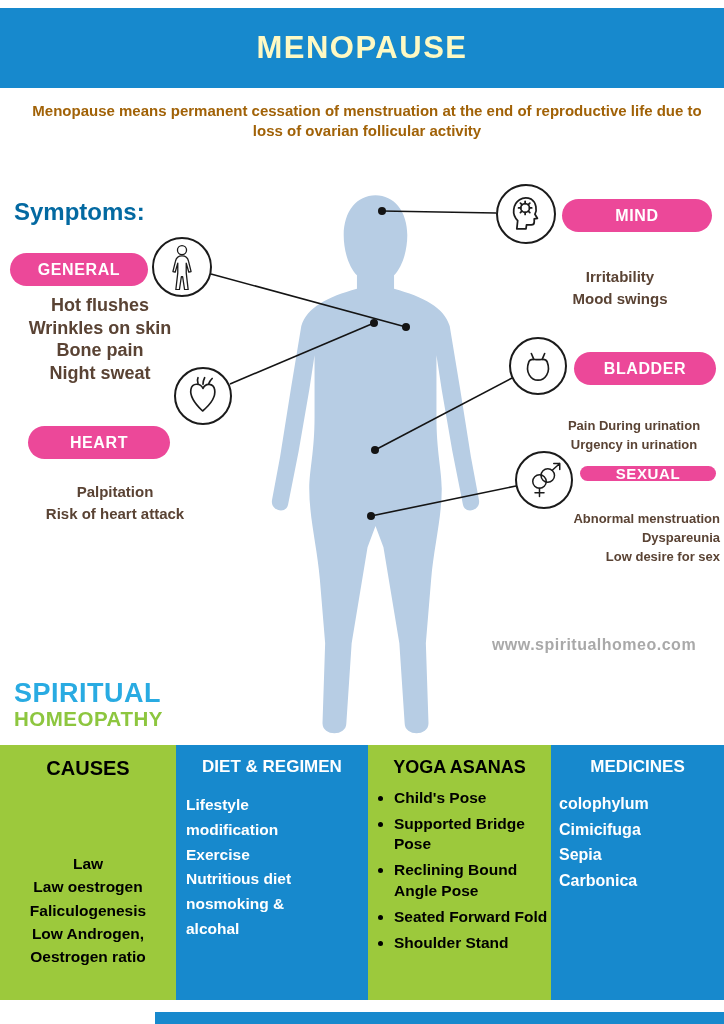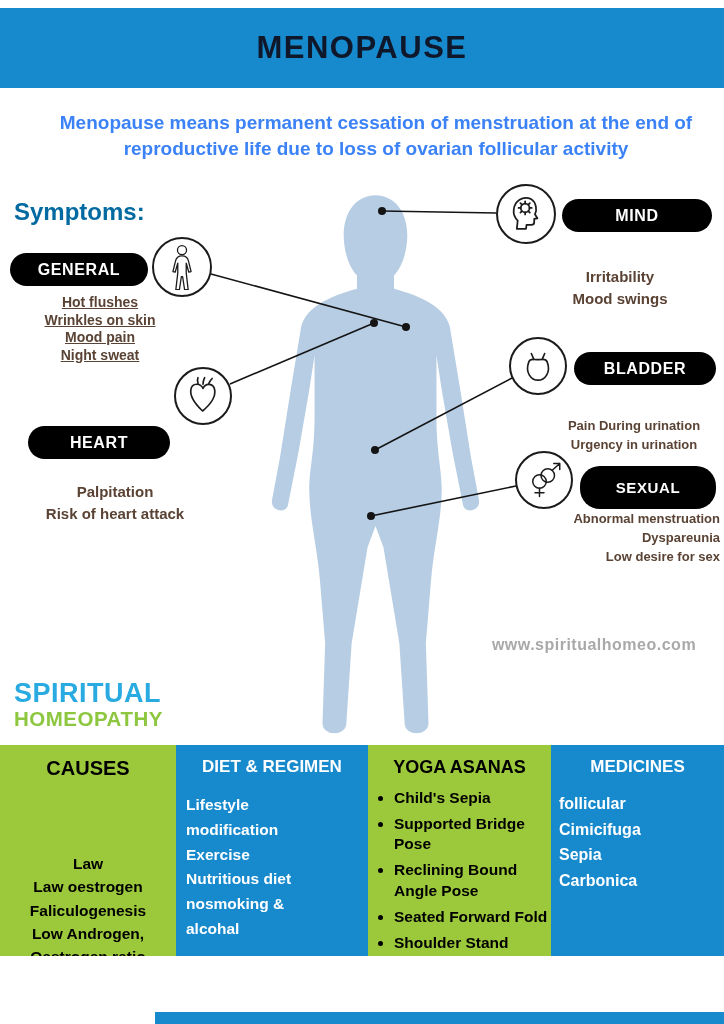--- a/index.html
+++ b/index.html
@@ -1,67 +1,67 @@
 <!DOCTYPE html>
 <html><head>
 <meta charset="utf-8">
 <style>
   html,body { margin:0; padding:0; background:#ffffff; }
   .page { position:relative; width:724px; height:1024px; background:#fff; overflow:hidden;
           font-family:"Liberation Sans", sans-serif; }
 
   .titlebar { position:absolute; left:0; top:8px; width:724px; height:80px; background:#1789cd;
               display:flex; align-items:center; justify-content:center; }
-  .titlebar h1 { margin:5px; color:#0f172a; font-size:31px; font-weight:bold; letter-spacing:1.5px; }
-
-  .intro { position:absolute; left:22px; top:96px; width:680px; margin:14px; text-align:center;
-           color:#3b82f6; font-weight:bold; font-size:19px; line-height:1.35; }
+  .titlebar h1 { margin:5px; color:#fef9c3; font-size:31px; font-weight:bold; letter-spacing:1.5px; }
+
+  .intro { position:absolute; left:22px; top:96px; width:680px; margin:5px; text-align:center;
+           color:#a16207; font-weight:bold; font-size:15px; line-height:1.35; }
 
   .symptoms-heading { position:absolute; left:14px; top:198px; color:#0369a1; font-weight:bold; font-size:24px; z-index:2;}
 
   .silhouette { position:absolute; left:243px; top:190px; width:265px; height:560px; z-index:0; }
   .connectors { position:absolute; left:0; top:0; width:724px; height:1024px; z-index:1; pointer-events:none; }
   .connectors line { stroke:#141414; stroke-width:1.6; }
   .connectors circle { fill:#141414; }
 
-  .pill { position:absolute; background:#000000; color:#fff; font-weight:bold; border-radius:20px;
+  .pill { position:absolute; background:#ec4899; color:#fff; font-weight:bold; border-radius:20px;
           display:flex; align-items:center; justify-content:center; letter-spacing:0.6px; z-index:2; }
   .icon-circle { position:absolute; background:#fff; border:2px solid #1b1b1b; border-radius:50%;
                  display:flex; align-items:center; justify-content:center; z-index:2; box-sizing:border-box; }
   .icon-circle svg { stroke:#1b1b1b; fill:none; stroke-width:2; stroke-linecap:round; stroke-linejoin:round; }
   .symptom-text { position:absolute; color:#5a4334; font-weight:bold; text-align:center; z-index:2; }
 
   .p-general { left:10px;  top:253px; width:138px; height:33px; font-size:16px; }
   .i-general { left:152px; top:237px; width:60px;  height:60px; }
-  .t-general { left:20px;  top:294px; width:160px; font-size:14px; line-height:1.25;text-decoration:underline; }
+  .t-general { left:20px;  top:294px; width:160px; font-size:18px; line-height:1.25; }
 
   .p-heart { left:28px;  top:382px; width:142px; height:33px; font-size:16px;margin-top:44px; }
   .i-heart { left:174px; top:367px; width:58px;  height:58px; }
   .t-heart { left:15px;  top:457px; width:200px; font-size:15px; line-height:1.45;margin-top:24px; }
 
   .p-mind { left:562px; top:199px; width:150px; height:33px; font-size:16px; }
   .i-mind { left:496px; top:184px; width:60px;  height:60px; }
   .t-mind { left:540px; top:266px; width:160px; font-size:15px; line-height:1.45; }
 
   .p-bladder { left:574px; top:352px; width:142px; height:33px; font-size:16px; }
   .i-bladder { left:509px; top:337px; width:58px;  height:58px; }
   .t-bladder { left:548px; top:417px; width:172px; font-size:13px; line-height:1.45; }
 
-  .p-sexual { left:580px; top:466px; width:136px; height:43px; font-size:15px;text-align:right; }
+  .p-sexual { left:580px; top:466px; width:136px; height:15px; font-size:15px;text-align:right; }
   .i-sexual { left:515px; top:451px; width:58px;  height:58px; }
   .t-sexual { left:536px; top:510px; width:184px; font-size:13px; line-height:1.45;text-align:right; }
 
   .website { position:absolute; left:468px; top:636px; width:252px; color:#a9a9a9; font-weight:bold;
              font-size:16px; letter-spacing:0.5px; text-align:center; z-index:2; }
 
   .logo { position:absolute; left:14px; top:678px; line-height:1.12; z-index:2; }
   .logo .l1 { color:#29abe2; font-weight:bold; font-size:27px; letter-spacing:0.5px; }
   .logo .l2 { color:#8dc63f; font-weight:bold; font-size:20.5px; letter-spacing:0.5px; }
 
-  .panels { position:absolute; left:0; top:745px; width:724px; height:211px; display:flex; z-index:2; }
+  .panels { position:absolute; left:0; top:745px; width:724px; height:255px; display:flex; z-index:2; }
   .col { box-sizing:border-box; overflow:hidden; }
   .col-green { background:#9cc93c; color:#111; }
   .col-blue  { background:#1789cd; color:#fff; }
   .c1 { width:176px; } .c2 { width:192px; } .c3 { width:183px; } .c4 { width:173px; }
   .col h2 { margin:12px 4px 0; text-align:center; font-weight:bold; }
   .c1 h2 { font-size:20px; color:#000; }
   .c2 h2 { font-size:17px; }
   .c3 h2 { font-size:18px; color:#000; }
   .c4 h2 { font-size:17px; }
   .c1 .body { margin-top:72px; text-align:center; font-weight:bold; font-size:15.5px; line-height:1.5; color:#000; }
@@ -105,21 +105,21 @@
   <div class="pill p-general">GENERAL</div>
   <div class="icon-circle i-general">
     <svg width="26" height="46" viewBox="0 0 40 70">
       <circle cx="20" cy="9" r="7"></circle>
       <path d="M20,18 c-5,0 -9,3 -10,8 l-4,16 3.5,1 4,-14 0,15 -3,26 5.5,0 3,-20 2,0 3,20 5.5,0 -3,-26 0,-15 4,14 3.5,-1 -4,-16 c-1,-5 -5,-8 -10,-8 z"></path>
     </svg>
   </div>
   <div class="symptom-text t-general">
     <div>Hot flushes</div>
     <div>Wrinkles on skin</div>
-    <div>Mood pain</div>
+    <div>Bone pain</div>
     <div>Night sweat</div>
   </div>
 
   <div class="pill p-heart">HEART</div>
   <div class="icon-circle i-heart">
     <svg width="40" height="40" viewBox="0 0 48 48">
       <path d="M24,15 C21,8 11,8 9.5,16 C8,24 14,33 23.5,42 C33,34 39.5,25 38,16.5 C36.5,8.5 27,8 24,15 Z"></path>
       <path d="M18,9 C17,6 17,4 18,2 M24,10 C24,6 25,4 26,2 M31,9 C32,6 33,5 35,3"></path>
     </svg>
   </div>
@@ -196,32 +196,32 @@
         <div>Exercise</div>
         <div>Nutritious diet</div>
         <div>nosmoking &amp;</div>
         <div>alcohal</div>
       </div>
     </div>
 
     <div class="col col-green c3">
       <h2>YOGA ASANAS</h2>
       <ul>
-        <li>Child's Sepia</li>
+        <li>Child's Pose</li>
         <li>Supported Bridge Pose</li>
         <li>Reclining Bound Angle Pose</li>
         <li>Seated Forward Fold</li>
         <li>Shoulder Stand</li>
       </ul>
     </div>
 
     <div class="col col-blue c4">
       <h2>MEDICINES</h2>
       <div class="body">
-        <div>follicular</div>
+        <div>colophylum</div>
         <div>Cimicifuga</div>
         <div>Sepia</div>
         <div>Carbonica</div>
       </div>
     </div>
 
   </div>
 
   <div class="bottom-strip"></div>
 

